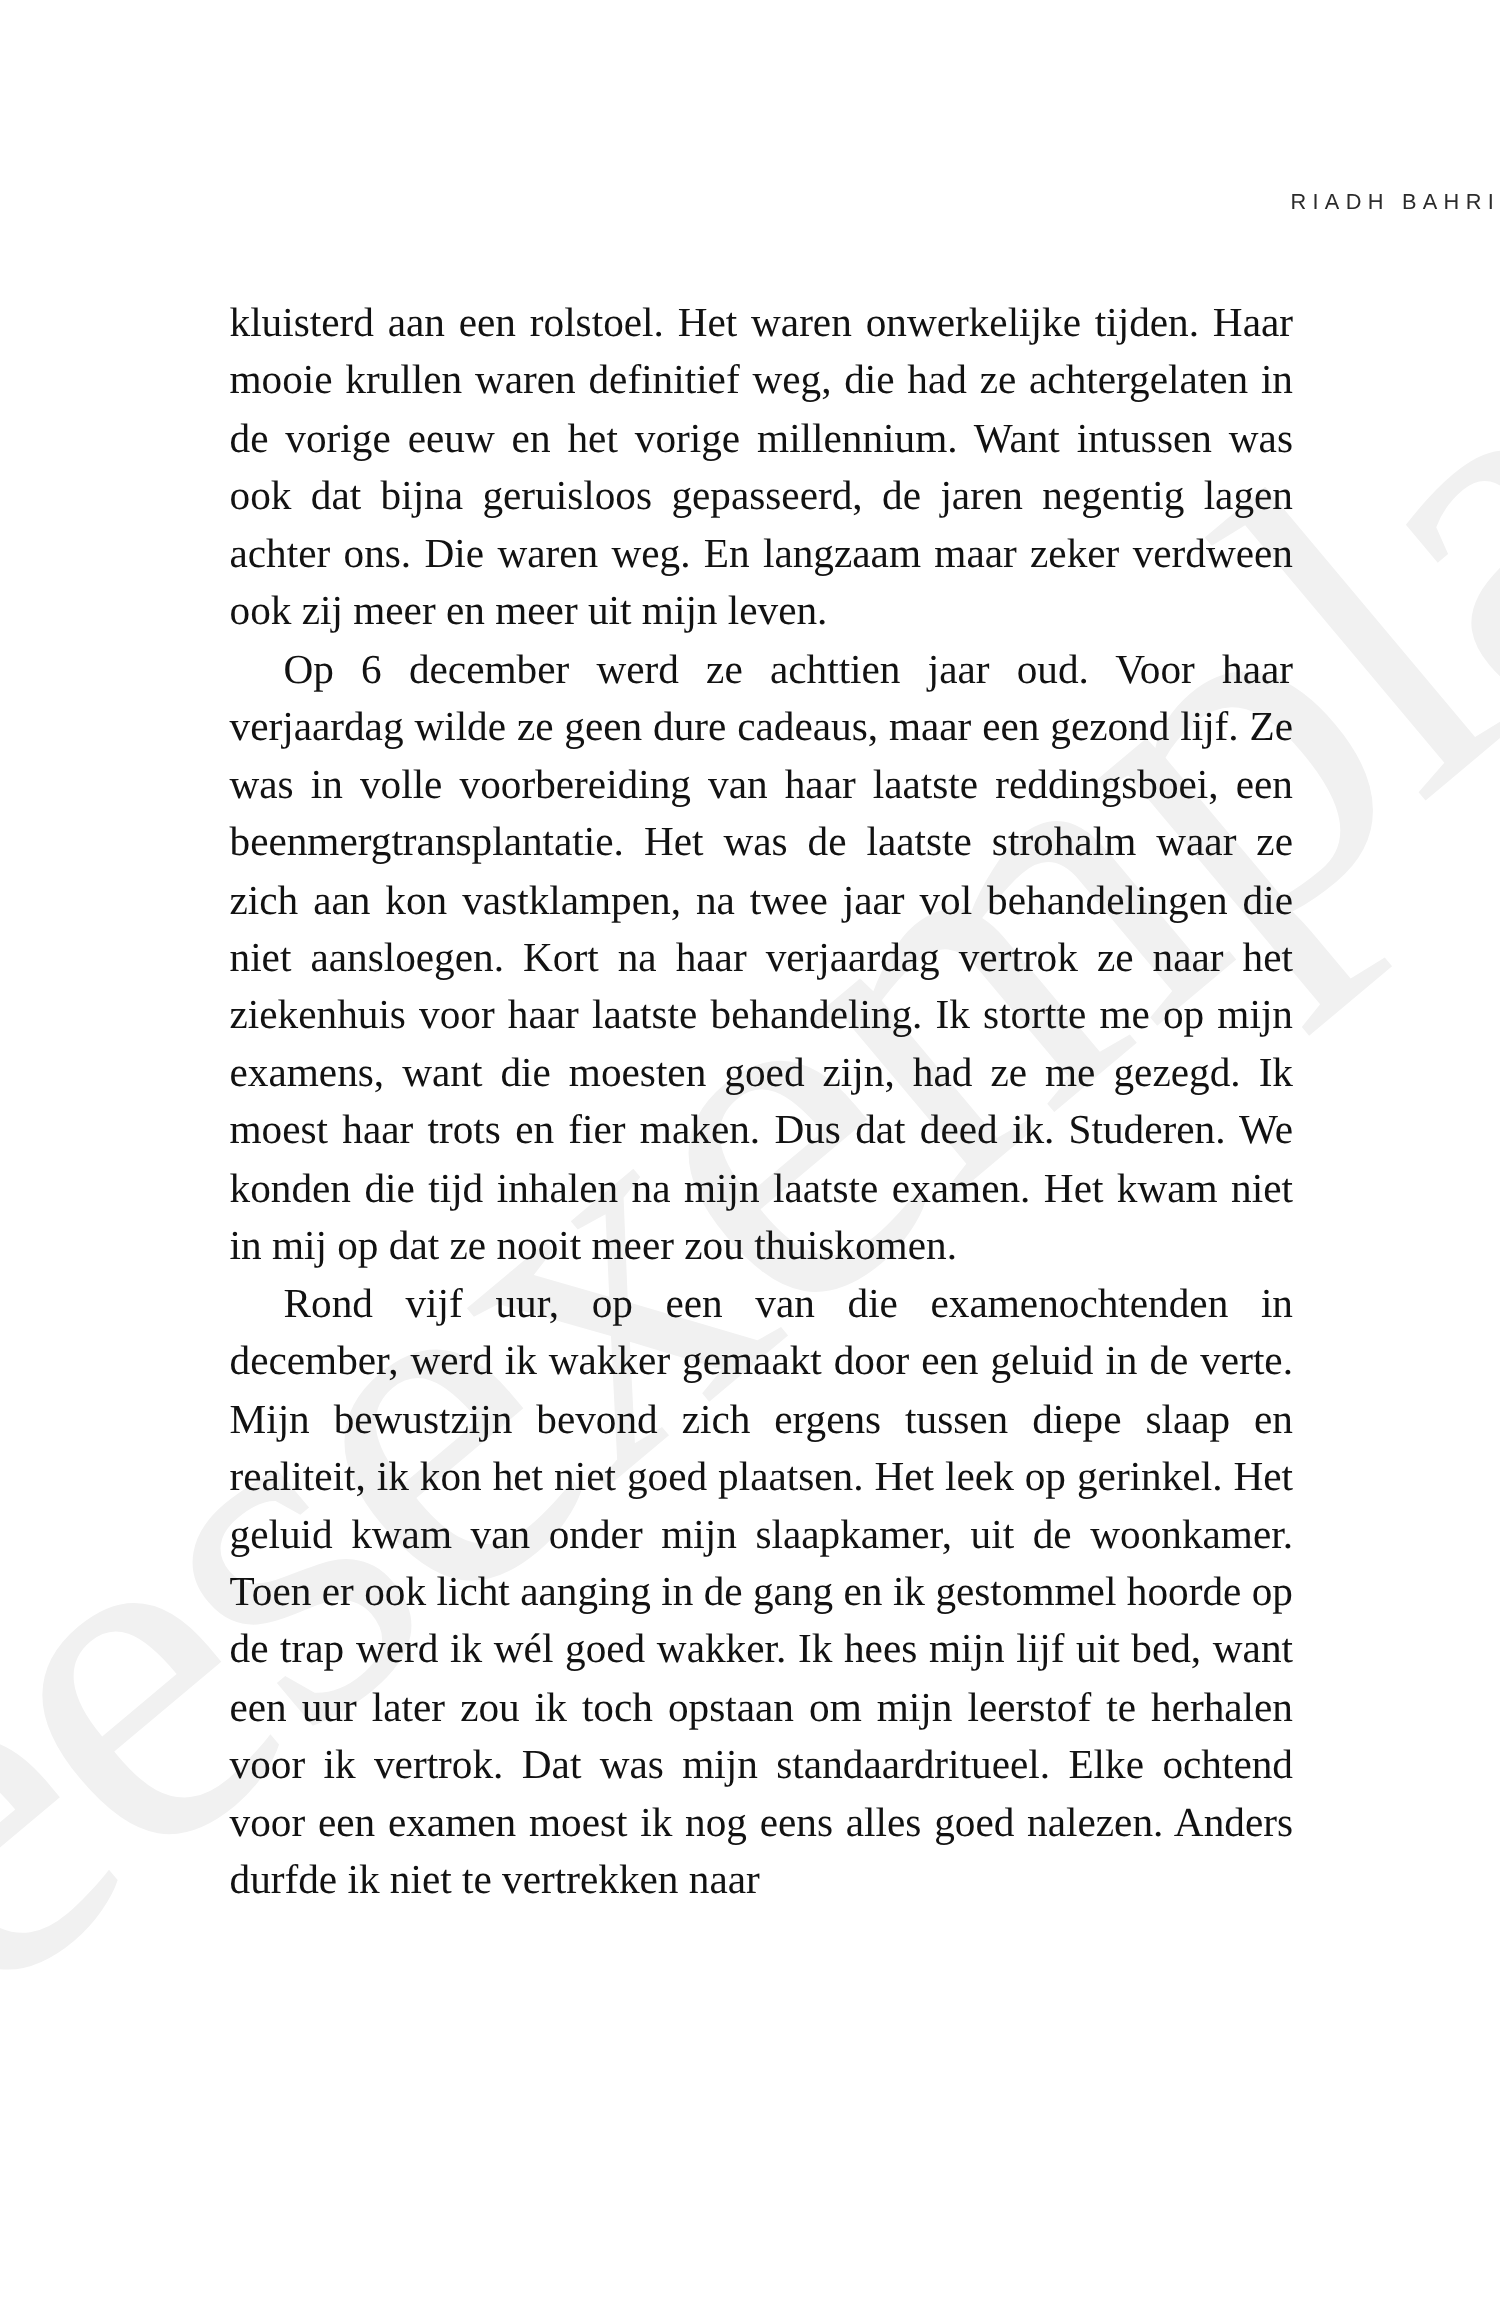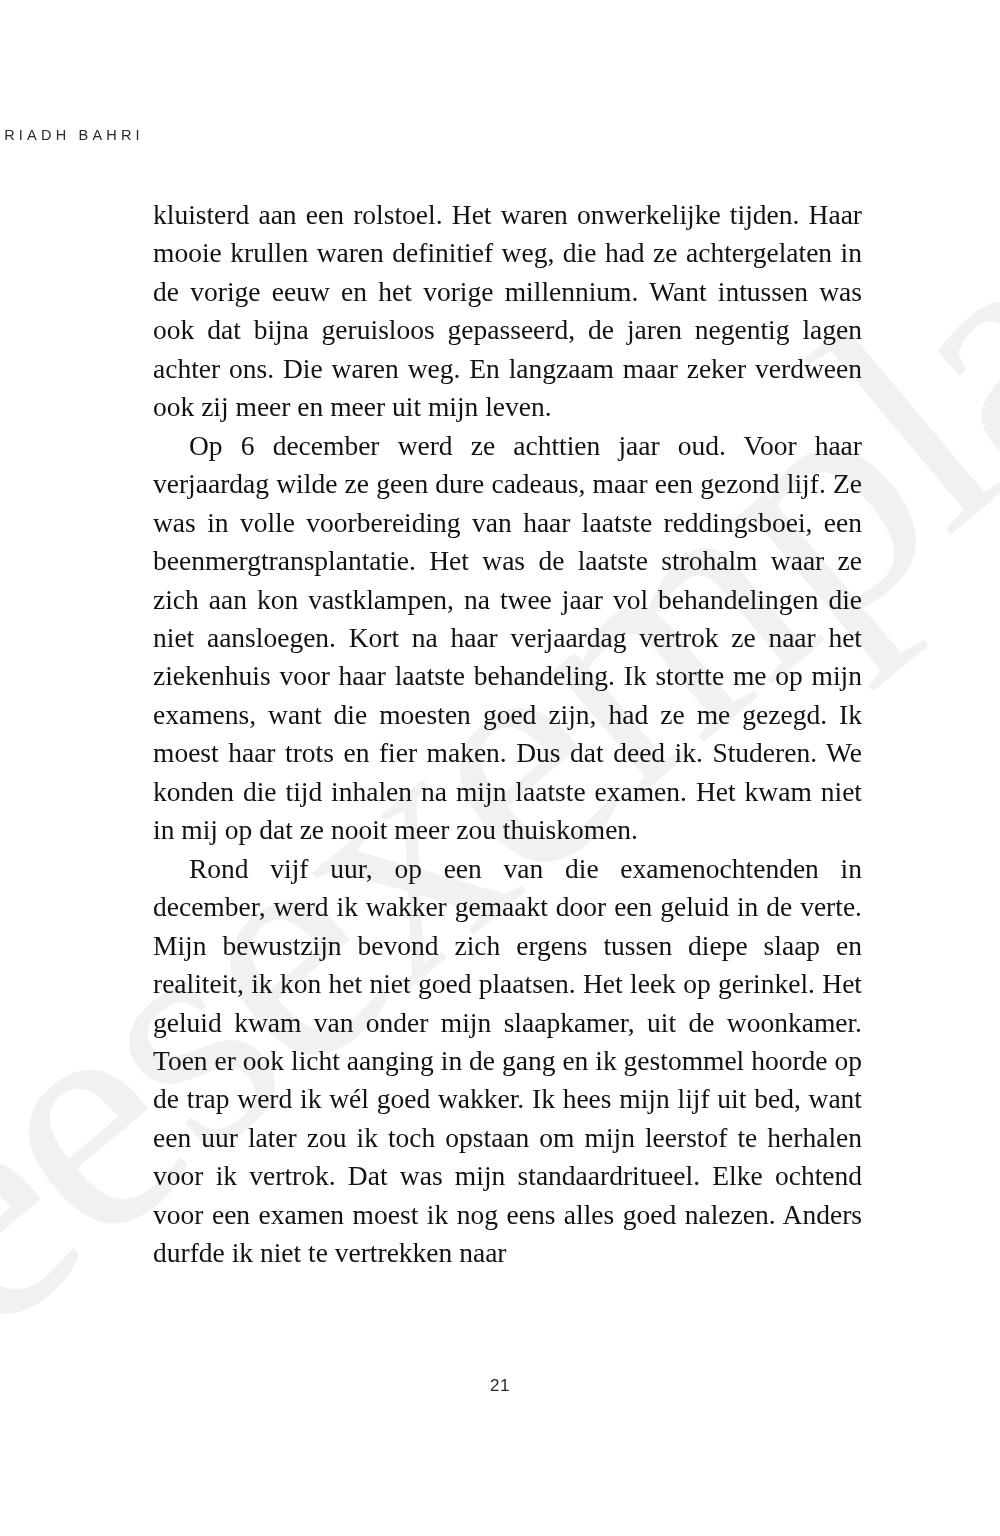--- a/index.html
+++ b/index.html
@@ -45,21 +45,21 @@
     position: absolute;
     inset: 0;
     z-index: 1;
   }
 
   #running-head {
     position: absolute;
     top: 127px;
     left: 0;
     right: 0;
-    text-align: left;
+    text-align: right;
     font-family: "Liberation Sans", "DejaVu Sans", sans-serif;
     font-size: 14.5px;
     letter-spacing: 4.2px;
     color: #2b2b2b;
     font-weight: 400;
     text-indent: 4.2px;
   }
 
   #body-text {
     position: absolute;
@@ -104,15 +104,14 @@
 <div id="page">
 
   <div id="running-head">RIADH BAHRI</div>
 
   <div id="body-text">
     <p class="para">kluisterd aan een rolstoel. Het waren onwerkelijke tijden. Haar mooie krullen waren definitief weg, die had ze achtergelaten in de vorige eeuw en het vorige millennium. Want intussen was ook dat bijna geruisloos gepasseerd, de jaren negentig lagen achter ons. Die waren weg. En langzaam maar zeker verdween ook zij meer en meer uit mijn leven.</p>
     <p class="para">Op 6 december werd ze achttien jaar oud. Voor haar verjaardag wilde ze geen dure cadeaus, maar een gezond lijf. Ze was in volle voorbereiding van haar laatste reddingsboei, een beenmergtransplantatie. Het was de laatste strohalm waar ze zich aan kon vastklampen, na twee jaar vol behandelingen die niet aansloegen. Kort na haar verjaardag vertrok ze naar het ziekenhuis voor haar laatste behandeling. Ik stortte me op mijn examens, want die moesten goed zijn, had ze me gezegd. Ik moest haar trots en fier maken. Dus dat deed ik. Studeren. We konden die tijd inhalen na mijn laatste examen. Het kwam niet in mij op dat ze nooit meer zou thuiskomen.</p>
     <p class="para">Rond vijf uur, op een van die examenochtenden in december, werd ik wakker gemaakt door een geluid in de verte. Mijn bewustzijn bevond zich ergens tussen diepe slaap en realiteit, ik kon het niet goed plaatsen. Het leek op gerinkel. Het geluid kwam van onder mijn slaapkamer, uit de woonkamer. Toen er ook licht aanging in de gang en ik gestommel hoorde op de trap werd ik wél goed wakker. Ik hees mijn lijf uit bed, want een uur later zou ik toch opstaan om mijn leerstof te herhalen voor ik vertrok. Dat was mijn standaardritueel. Elke ochtend voor een examen moest ik nog eens alles goed nalezen. Anders durfde ik niet te vertrekken naar</p>
   </div>
 
-  <div id="page-number">21</div>
 
 </div>
 
 </body></html>

